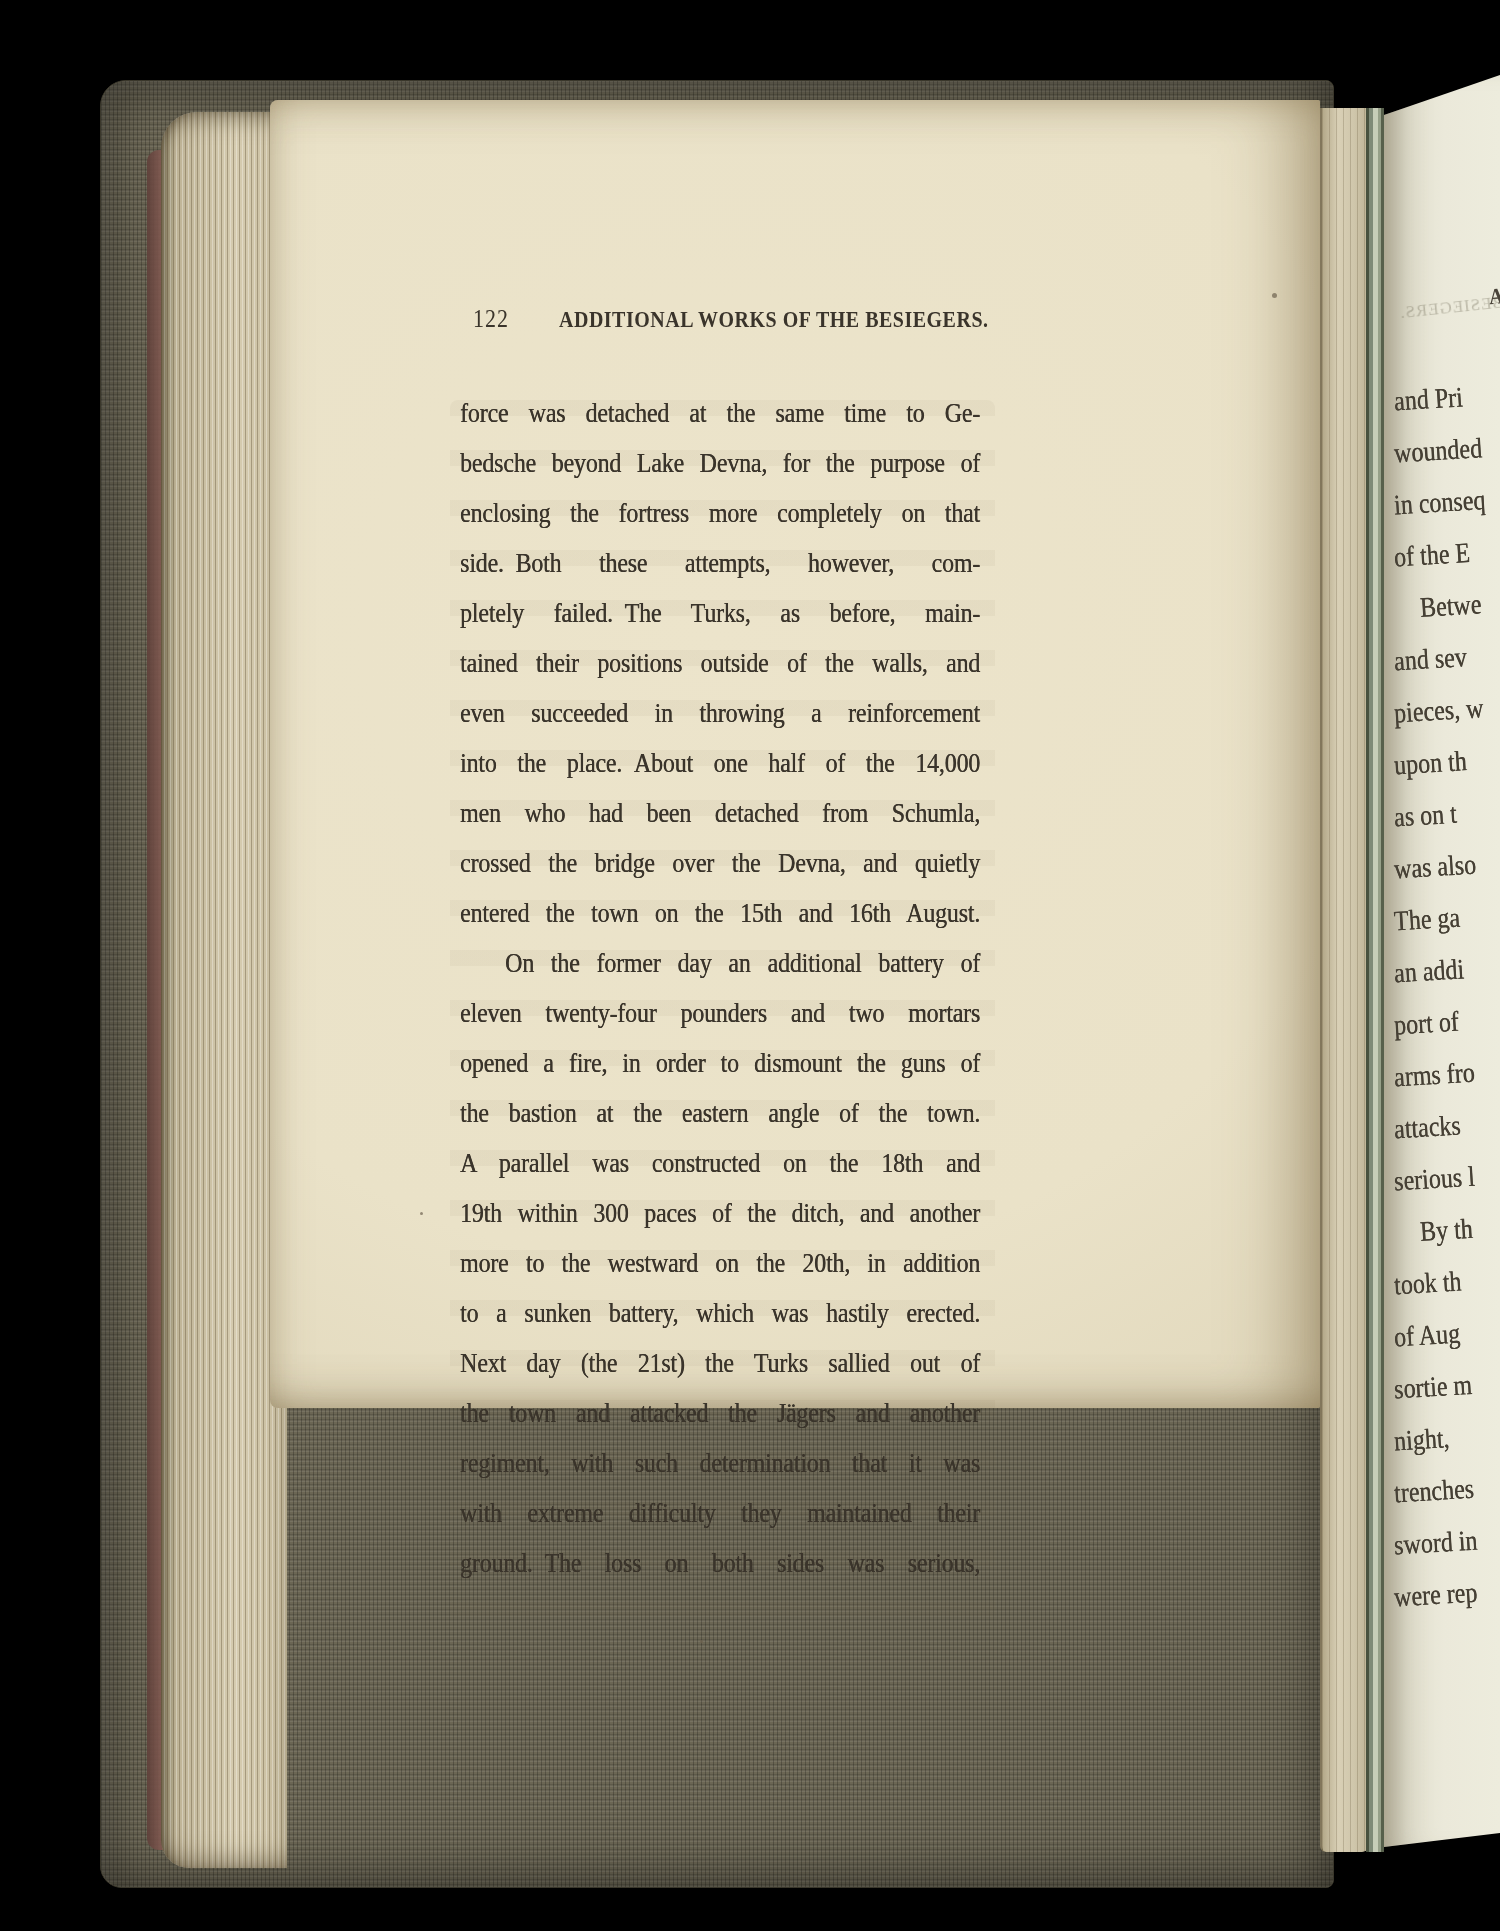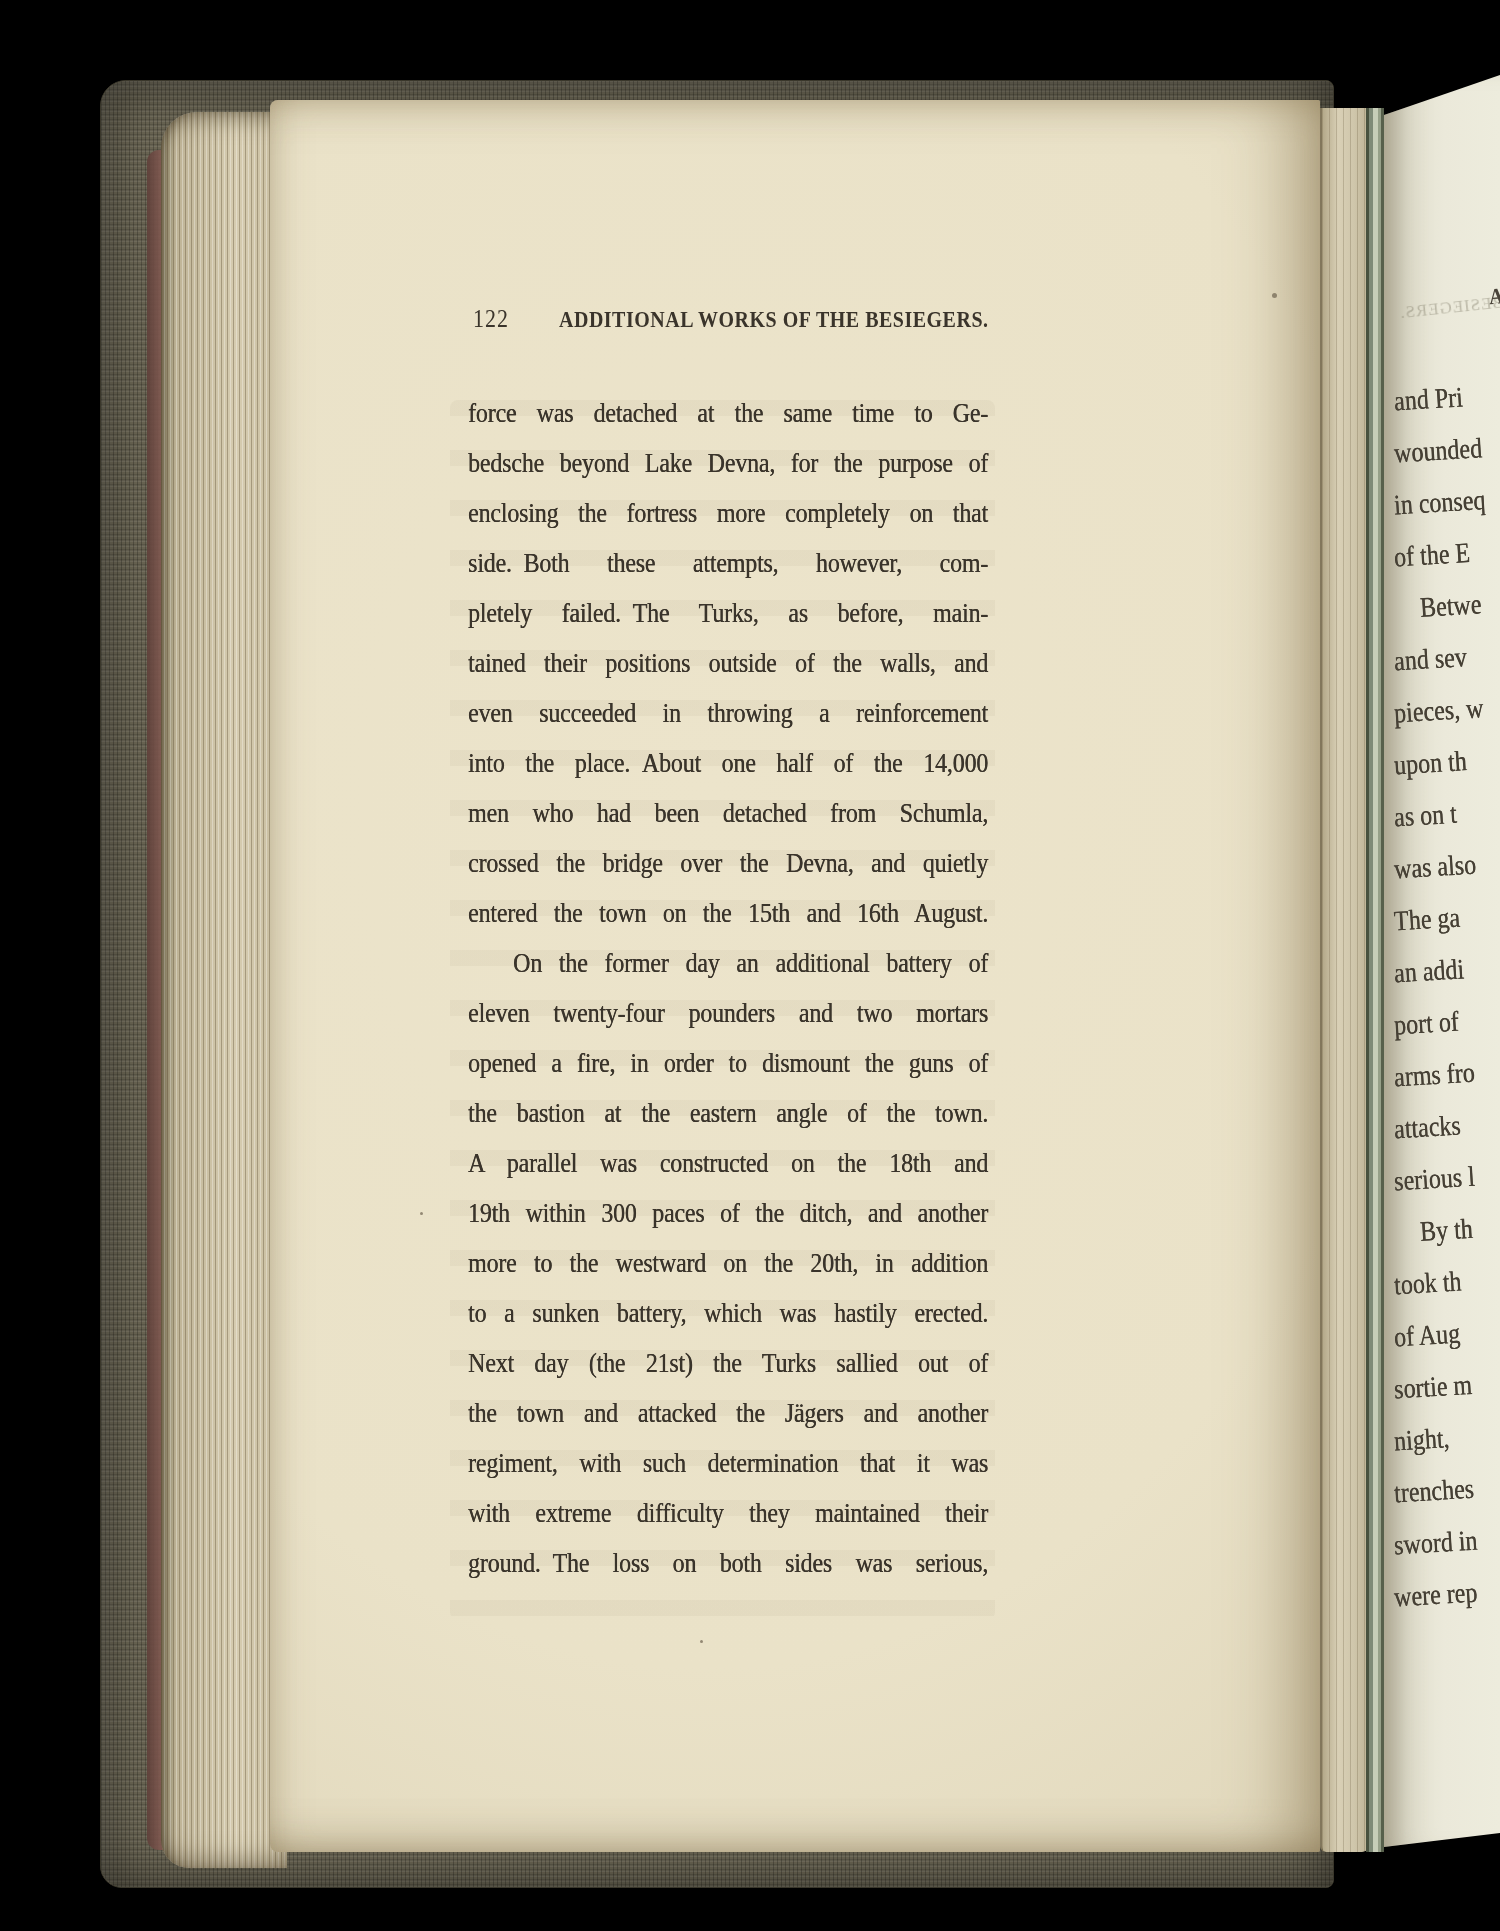--- a/index.html
+++ b/index.html
@@ -28,33 +28,33 @@
     left:161px;top:112px;width:126px;height:1756px;
     background-color:#cdc3a6;
     background-image:
       repeating-linear-gradient(90deg, rgba(92,77,50,.38) 0 1px, transparent 1px 3px, rgba(255,255,255,.3) 3px 4px, transparent 4px 6px),
       linear-gradient(90deg,#8f8569 0,#bfb497 12%,#d6ccb0 60%,#c6bb9d 100%);
     border-radius:36px 0 0 28px;
     box-shadow:inset 0 18px 22px -12px rgba(70,58,38,.55), inset 0 -20px 24px -12px rgba(70,58,38,.5), inset 6px 0 10px -4px rgba(60,50,32,.4);
   }
   
   .main-page{
-    left:270px;top:100px;width:1050px;height:1752px;
+    left:270px;top:100px;width:1050px;height:1308px;
     background:radial-gradient(120% 90% at 42% 40%, #ece4cb 0%, var(--page-color,#eae2c8) 55%, #e1d8bc 82%, #d7cdaf 100%);
     border-radius:8px 2px 2px 8px;
     box-shadow:
       inset -55px 0 70px -30px rgba(118,98,58,.5),
       inset 0 22px 42px -26px rgba(118,98,58,.42),
       inset 0 -26px 46px -28px rgba(108,88,52,.5),
       inset 26px 0 46px -30px rgba(118,98,58,.35);
   }
   .pg-header{position:absolute;left:203px;top:208px;display:flex;align-items:baseline;color:var(--ink-color,#3a342b);}
   .pg-num{font-size:22px;letter-spacing:1px;transform:scaleY(1.12);transform-origin:50% 100%;}
   .pg-title{font-size:20px;font-weight:700;letter-spacing:.5px;margin-left:50px;white-space:nowrap;transform:scaleY(1.12);transform-origin:0 100%;}
-  .body-block{position:absolute;left:198px;top:288px;width:520px;color:var(--ink-color,#3a342b);}
+  .body-block{position:absolute;left:190px;top:288px;width:520px;color:var(--ink-color,#3a342b);}
   .tline{
     height:50px;line-height:50px;font-size:24px;letter-spacing:-.2px;
     text-align:justify;text-align-last:justify;
     transform:scaleY(1.18);transform-origin:50% 50%;
     text-shadow:.3px 0 0 currentColor;white-space:normal;
   }
   .tline.indent{text-indent:45px;}
   .showthrough{
     position:absolute;left:180px;top:300px;width:545px;height:1220px;
     background:repeating-linear-gradient(180deg, rgba(118,102,72,.06) 0 16px, transparent 16px 50px);

